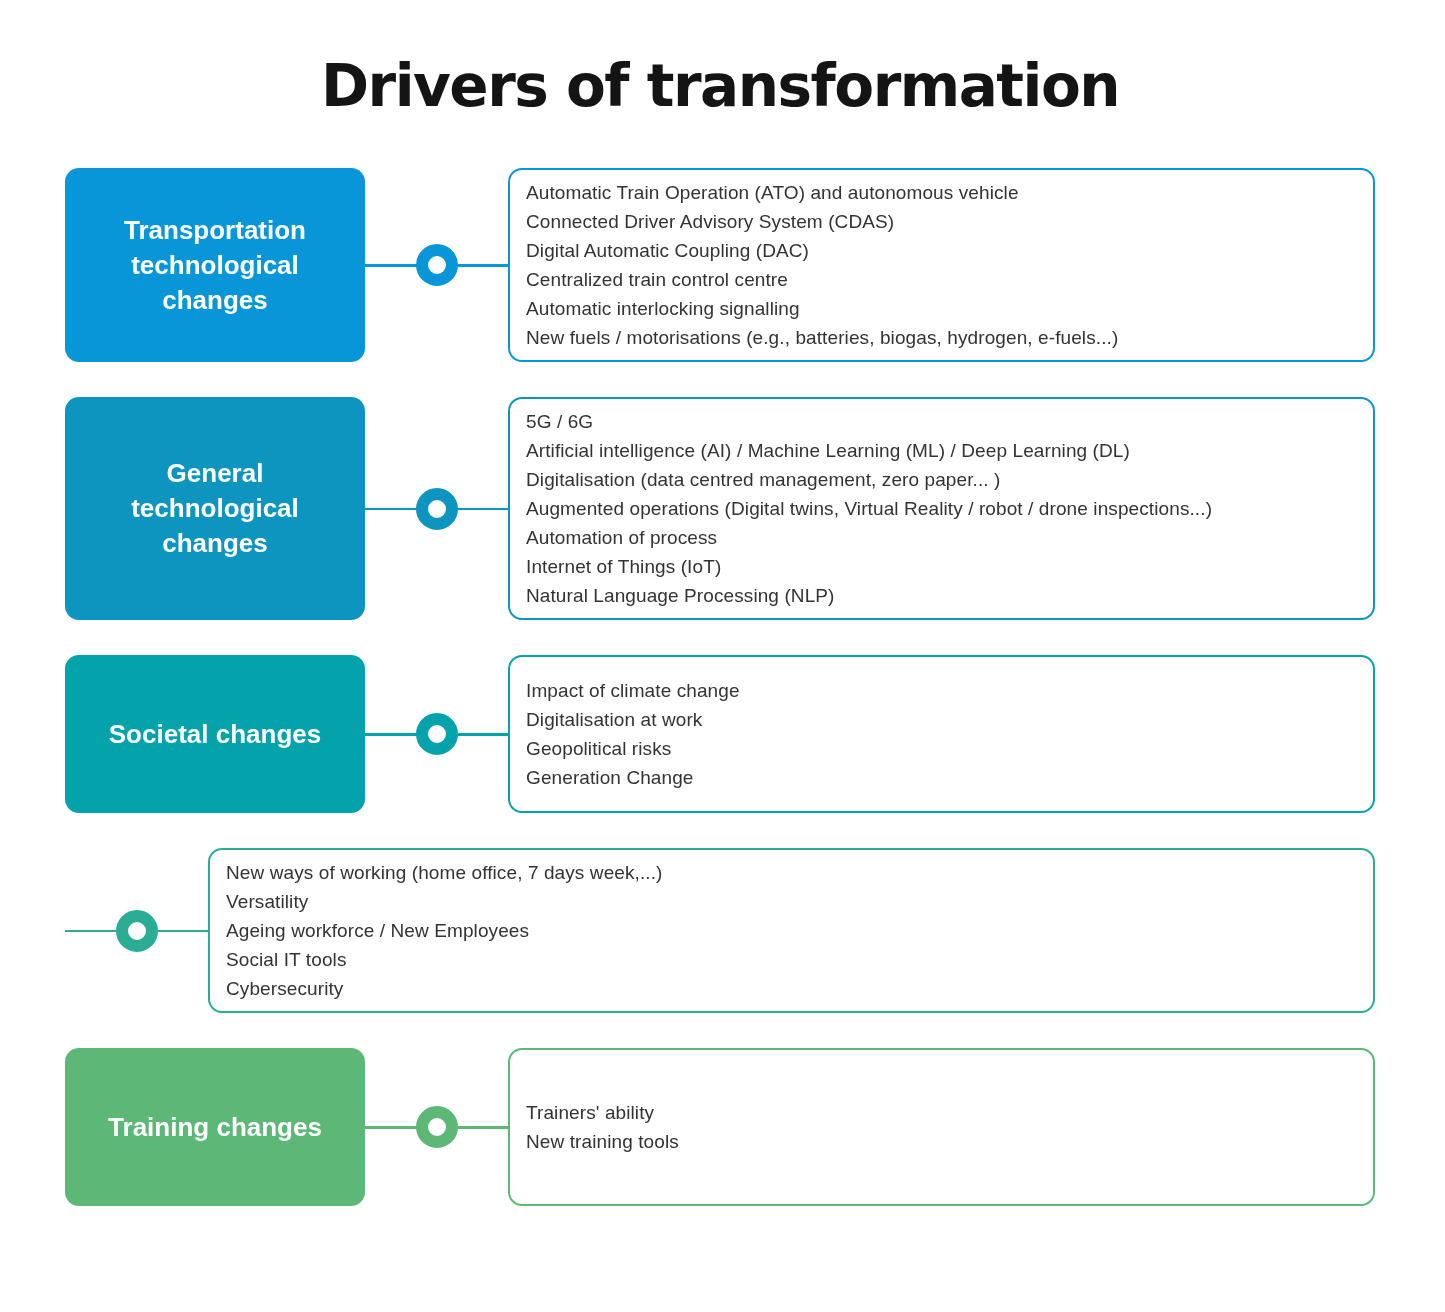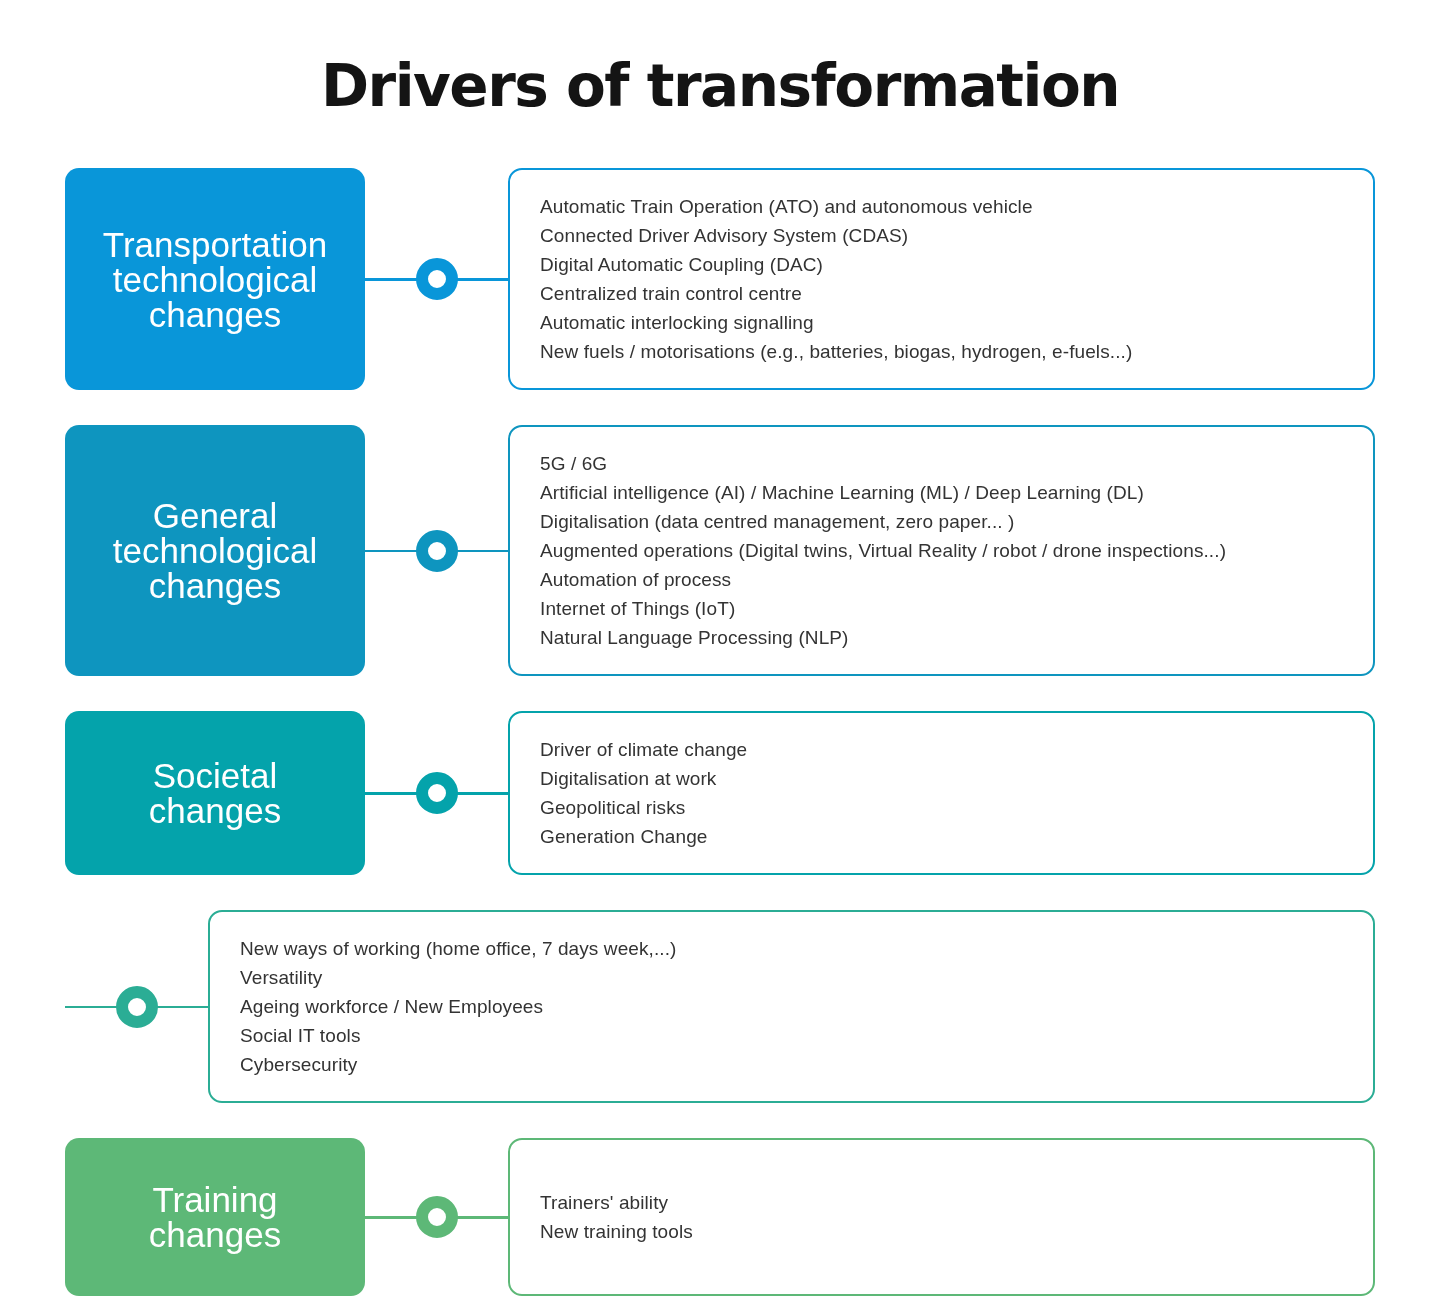--- a/index.html
+++ b/index.html
@@ -44,22 +44,22 @@
     border-radius: 14px;
     display: flex;
     align-items: center;
     justify-content: center;
     text-align: center;
     padding: 10px 18px;
     box-sizing: border-box;
   }
   .left-label {
     color: #ffffff;
-    font-weight: 400;
-    font-size: 35px;
+    font-weight: 700;
+    font-size: 26px;
     line-height: 35px;
   }
   .connector {
     flex: 0 0 143px;
     position: relative;
     display: flex;
     align-items: center;
     justify-content: center;
   }
   .connector::before {
@@ -87,21 +87,21 @@
     border: 2.5px solid var(--c);
     border-radius: 14px;
     box-sizing: border-box;
     display: flex;
     flex-direction: column;
     justify-content: center;
     padding: 8px 16px;
   }
   .items {
     list-style: none;
-    margin: 14px;
+    margin: 0;
     padding: 0;
   }
   .items li {
     font-size: 19px;
     line-height: 29px;
     color: #333333;
     letter-spacing: 0.1px;
   }
 </style>
 </head>
@@ -151,21 +151,21 @@
 
   <div class="row" style="--c: #04A3AB;">
     <div class="left-box">
       <span class="left-label">Societal changes</span>
     </div>
     <div class="connector">
       <span class="ring"></span>
     </div>
     <div class="right-box">
       <ul class="items">
-            <li>Driver of climate change</li>
+            <li>Impact of climate change</li>
             <li>Digitalisation at work</li>
             <li>Geopolitical risks</li>
             <li>Generation Change</li>
           </ul>
     </div>
   </div>
 
   <div class="row" style="--c: #2BAD95;">
     <div class="connector">
       <span class="ring"></span>

